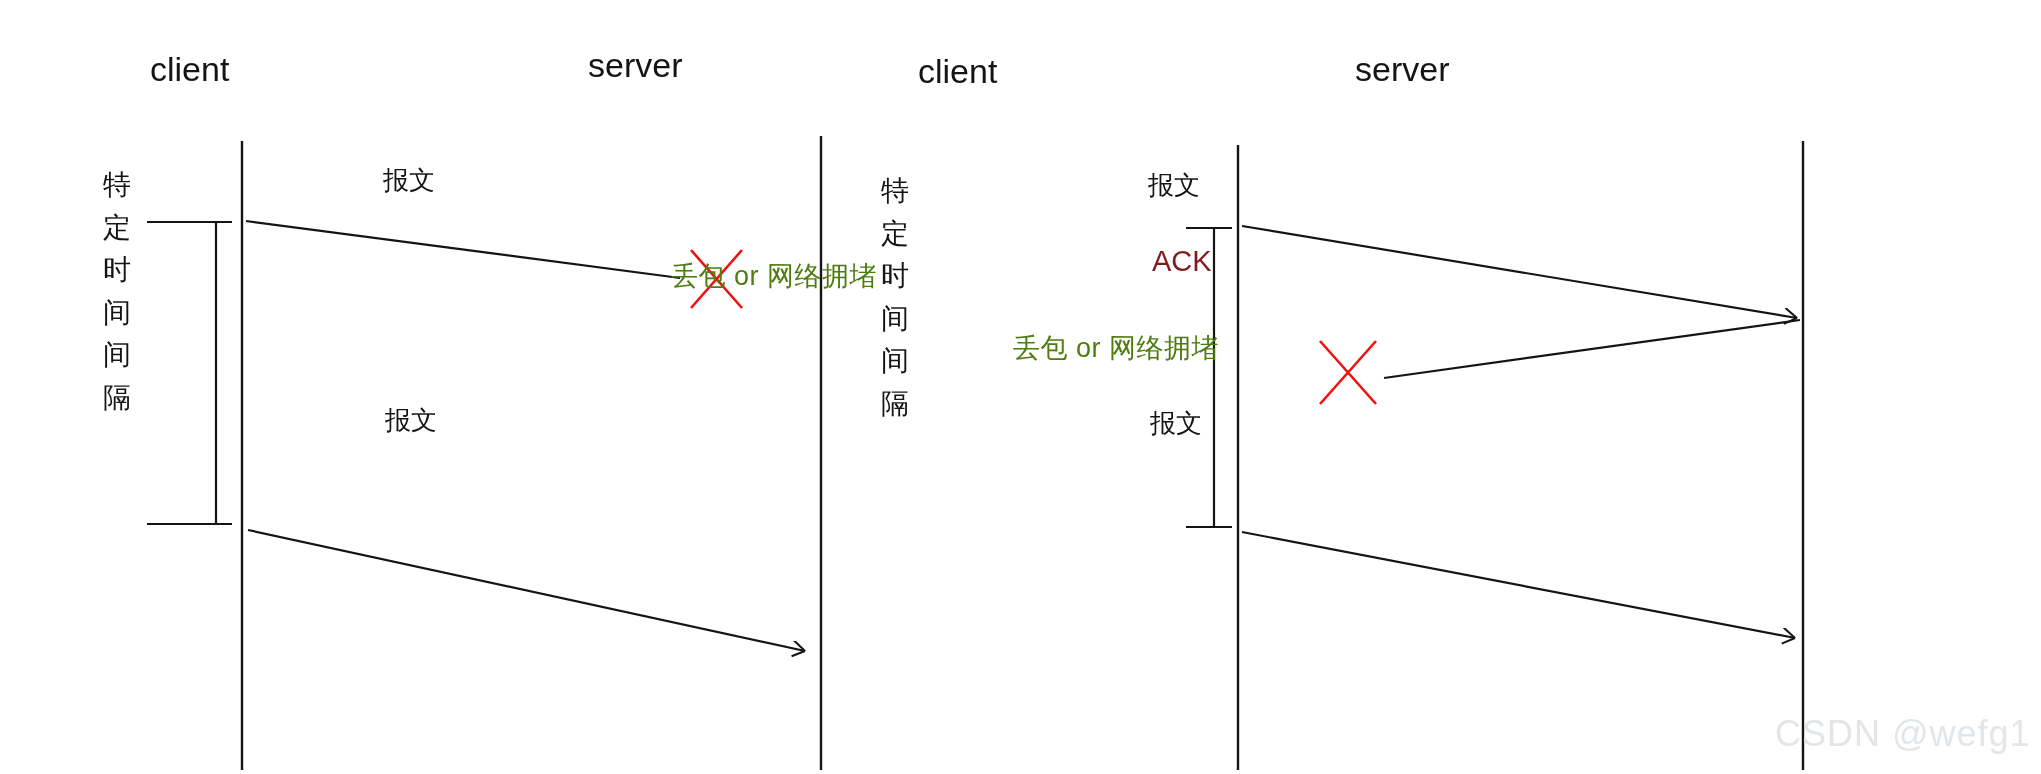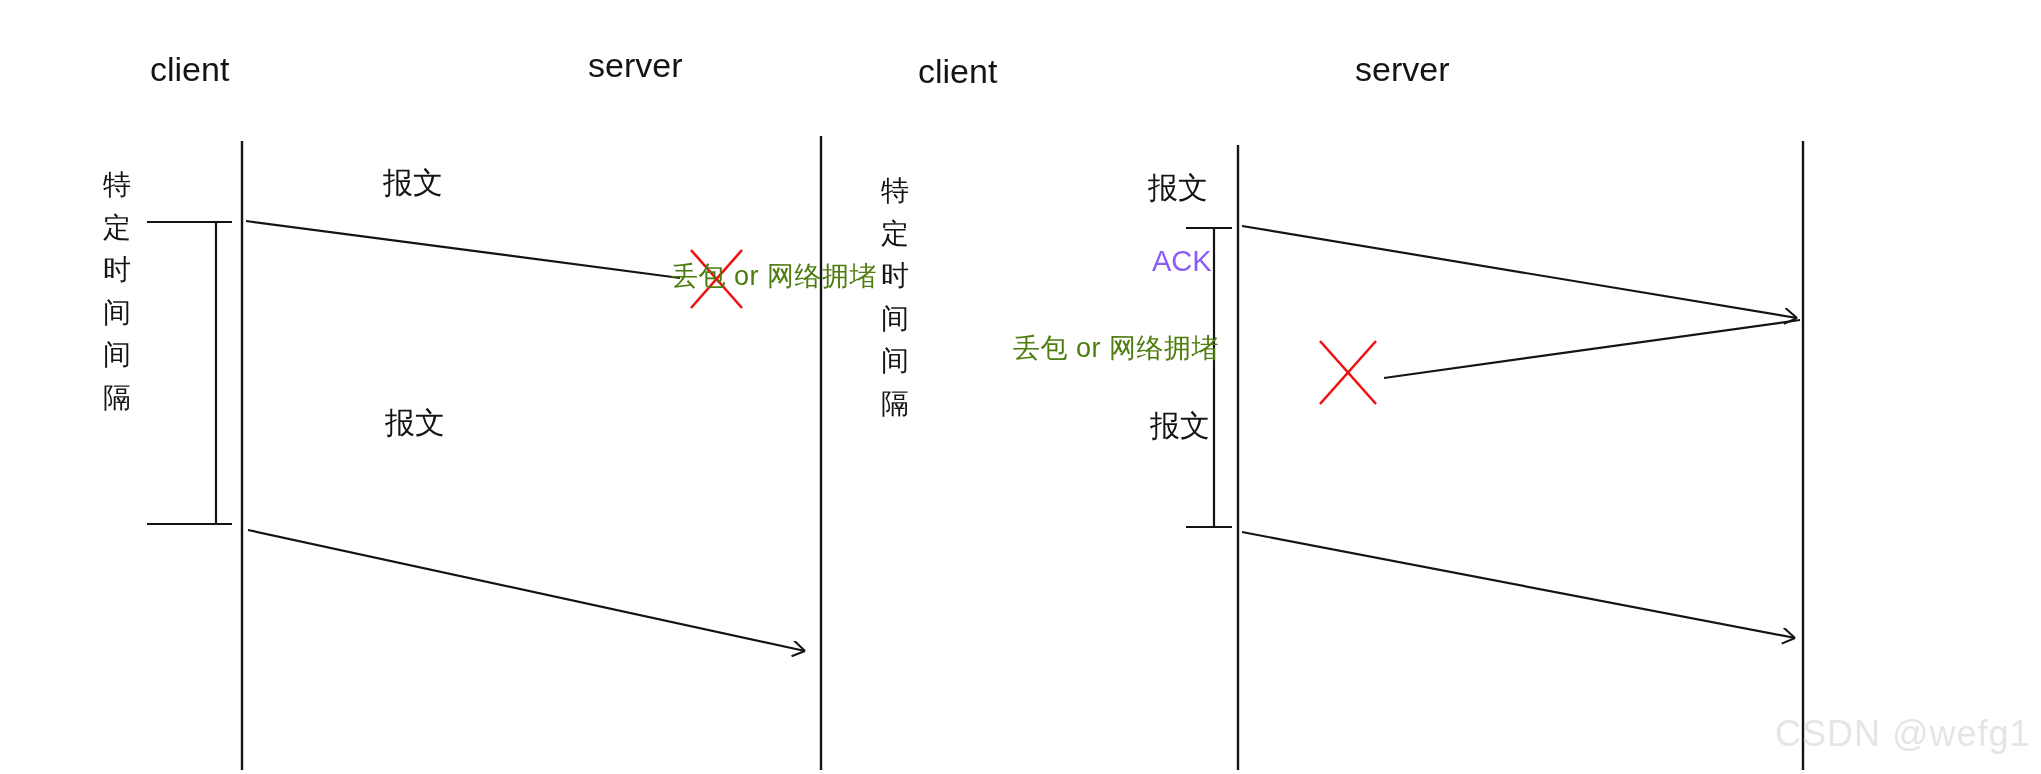--- a/index.html
+++ b/index.html
@@ -26,26 +26,26 @@
     position: absolute;
     white-space: nowrap;
     color: #1a1a1a;
     font-family: "Liberation Sans", "DejaVu Sans", sans-serif;
   }
   .endpoint-label {
     font-size: 34px;
     color: #141414;
   }
   .msg-label {
-    font-size: 30px;
+    font-size: 26px;
     color: #141414;
   }
   .ack-label {
     font-size: 29px;
-    color: #8b5cf6;
+    color: #7f1d1d;
   }
   .red-note {
     font-size: 27px;
     color: #4d7c0f;
     letter-spacing: 0.5px;
   }
   .vert-label {
     font-size: 28px;
     color: #141414;
     line-height: 1.52;

